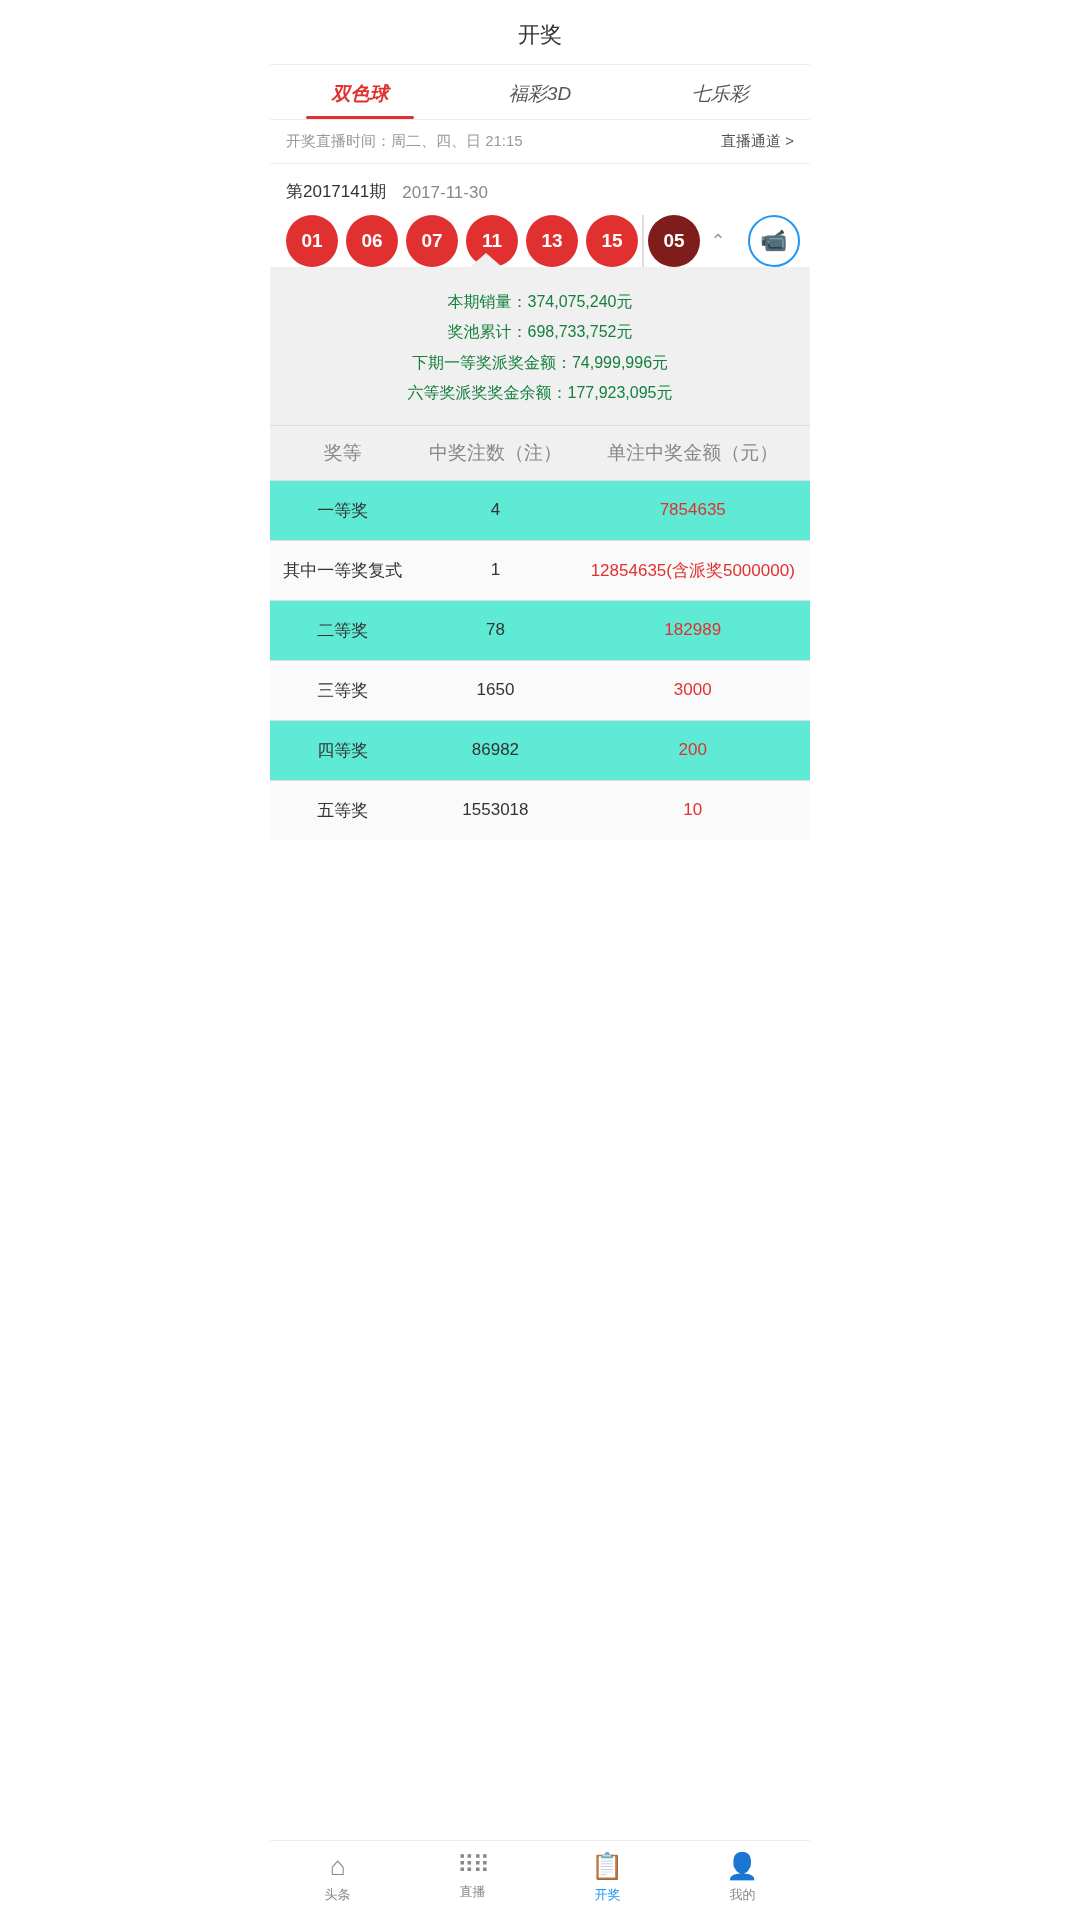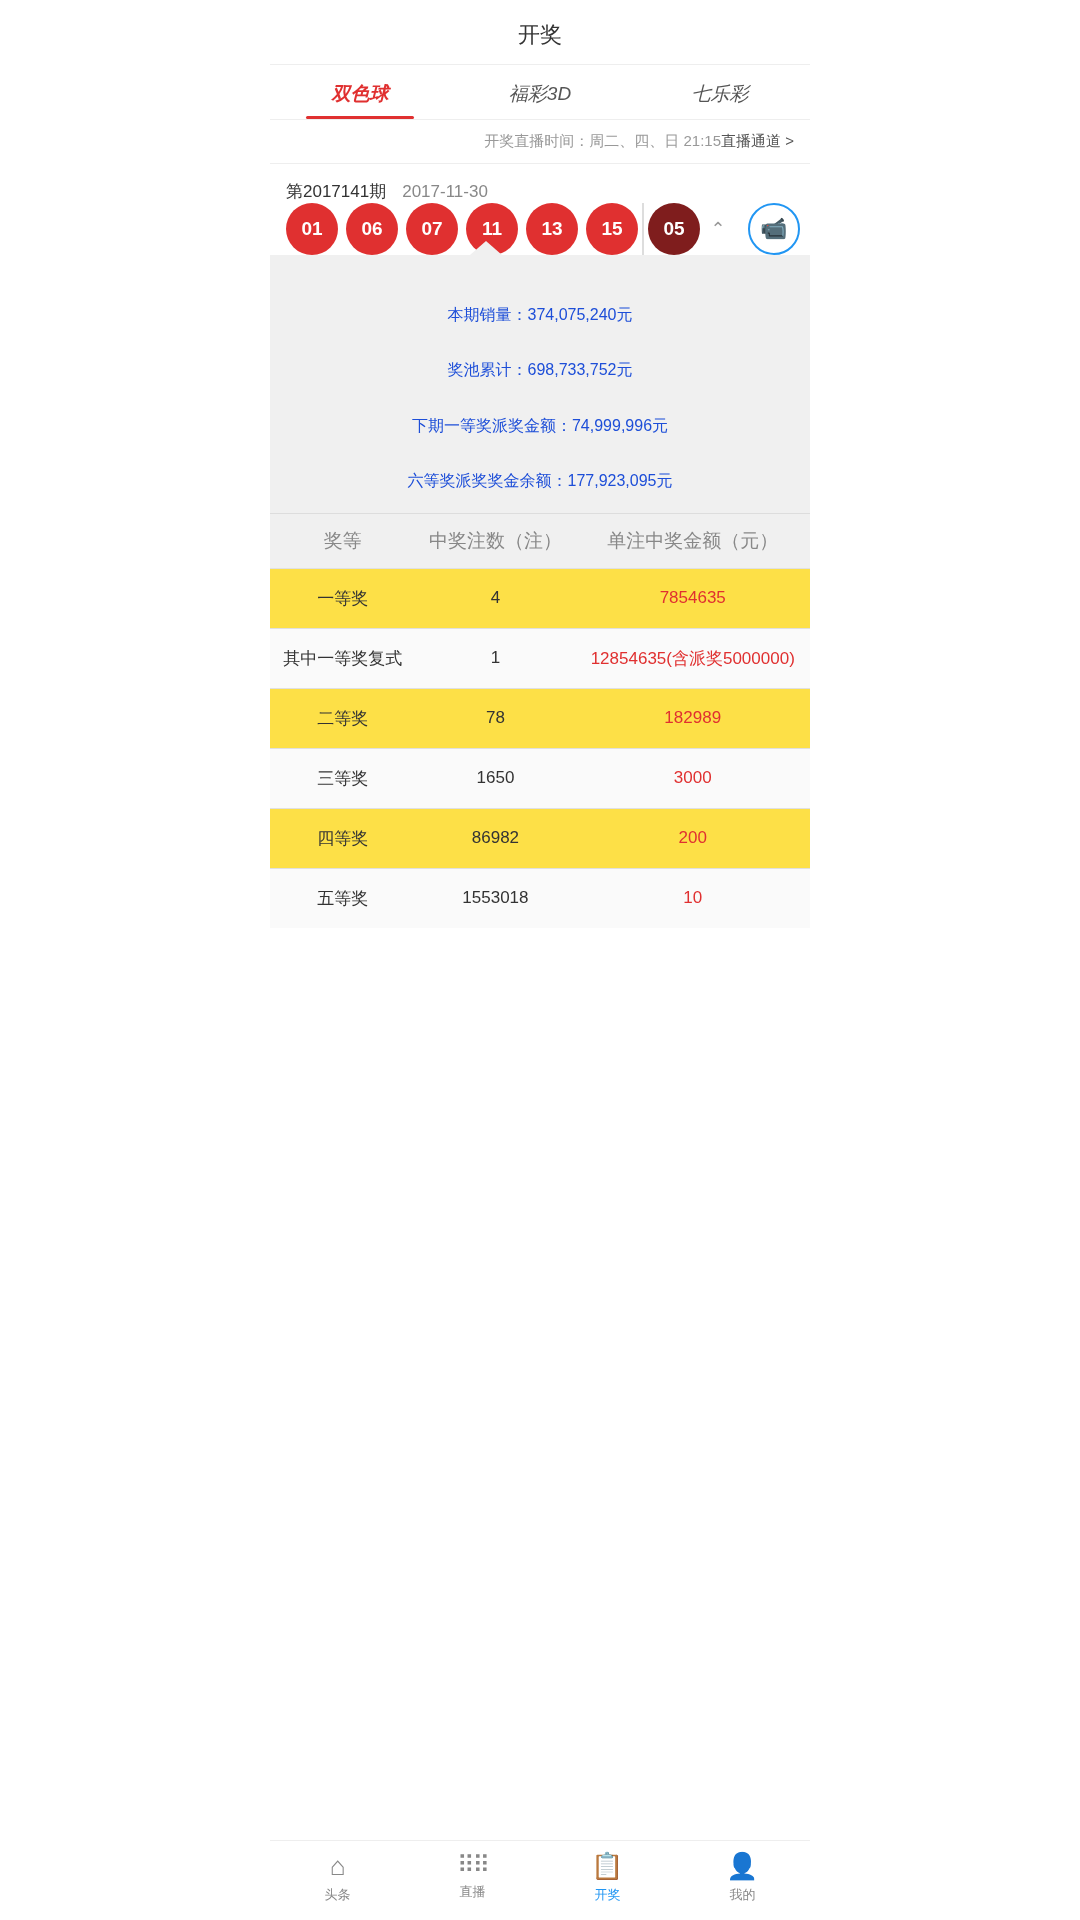--- a/index.html
+++ b/index.html
@@ -51,21 +51,21 @@
       left: 20%;
       width: 60%;
       height: 3px;
       background: #e03030;
       border-radius: 2px;
     }
 
     
     .broadcast-bar {
       display: flex;
-      justify-content: flex-end;
+      justify-content: space-between;
       align-items: center;
       padding: 12px 16px;
       background: #fff;
       border-bottom: 1px solid #eee;
     }
     .broadcast-time {
       font-size: 15px;
       color: #999;
     }
     .broadcast-link {
@@ -76,22 +76,23 @@
       gap: 2px;
     }
 
     
     .draw-section {
       background: #fff;
       padding: 16px 16px 0;
     }
     .draw-meta {
       display: flex;
-      align-items: center;
+      align-items: flex-end;
       gap: 16px;
+      margin-bottom: 12px;
     }
     .draw-issue {
       font-size: 17px;
       color: #333;
       font-weight: 500;
     }
     .draw-date {
       font-size: 17px;
       color: #888;
     }
@@ -170,22 +171,21 @@
     }
 
     .stats-block {
       padding: 20px 16px 16px;
       text-align: center;
       line-height: 1.9;
       border-bottom: 1px solid #ddd;
     }
     .stats-line {
       font-size: 16px;
-      color: #1d4ed8;
-      margin-top: 25px;
+      color: #15803d;
     }
 
     
     .prize-table {
       width: 100%;
       border-collapse: collapse;
       background: #f5f5f5;
     }
     .prize-table thead tr {
       background: #f0f0f0;
@@ -193,21 +193,21 @@
     .prize-table th {
       font-size: 19px;
       color: #888;
       font-weight: normal;
       padding: 14px 10px;
       text-align: center;
     }
     .prize-table th:first-child { text-align: center; }
     .prize-table tbody tr {
       border-top: 1px solid #e0e0e0;
-      background: #fde047;
+      background: #5eead4;
     }
     .prize-table tbody tr:nth-child(even) {
       background: #fafafa;
     }
     .prize-table td {
       font-size: 17px;
       color: #333;
       padding: 18px 10px;
       text-align: center;
     }

